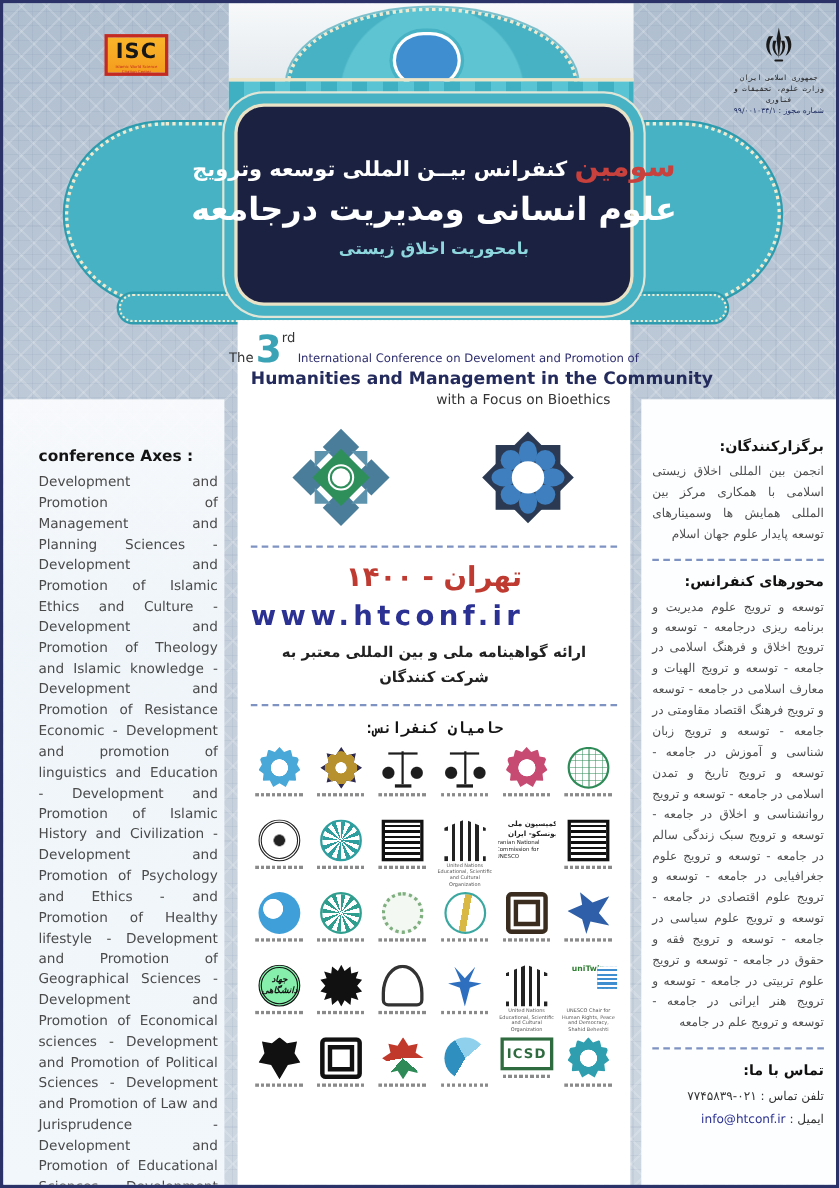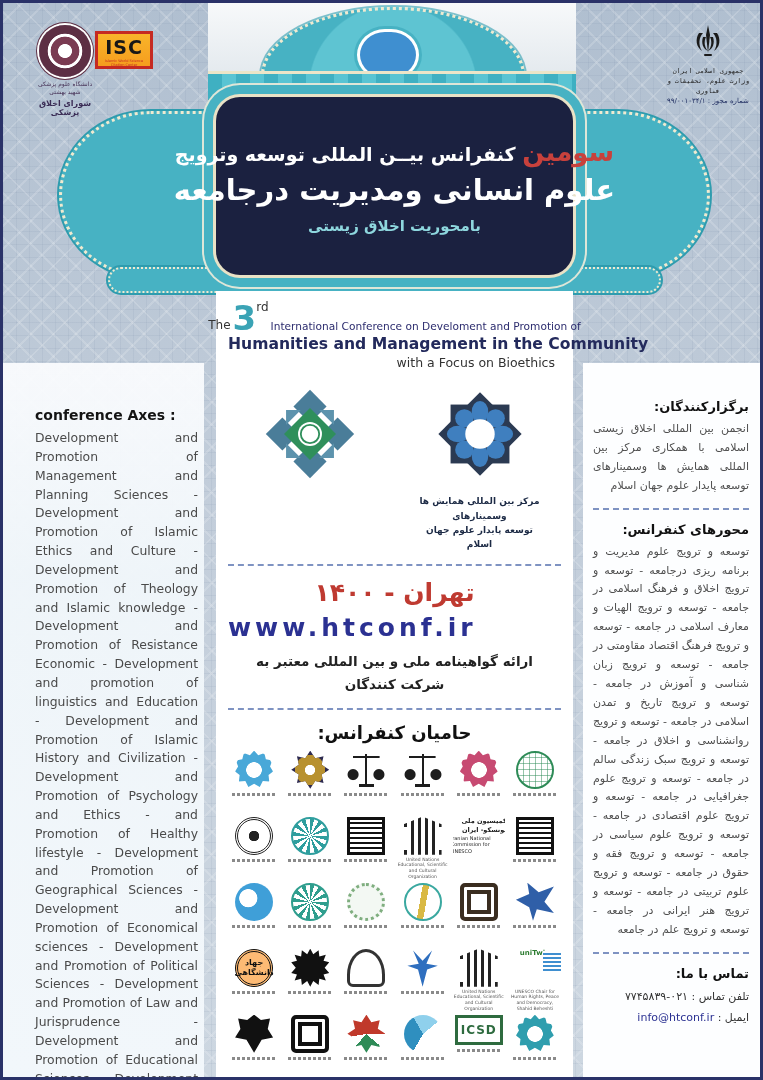--- a/index.html
+++ b/index.html
@@ -85,21 +85,21 @@
   .eng-ord{font-size:12px;color:#333;vertical-align:top;position:relative;top:-18px;}
   .eng-line1{font-size:10.6px;color:#2c2c6e;margin-left:2px;}
   .eng-line2{font-size:15.6px;font-weight:bold;color:#232a5c;text-align:center;margin-top:3px;white-space:nowrap;}
   .eng-line3{font-size:12.5px;color:#333;text-align:right;margin-top:2px;padding-right:6px;}
   .org-row{display:flex;justify-content:center;gap:40px;margin-top:18px;}
   .org{width:130px;text-align:center;}
   .org-caption{font-size:9px;font-weight:bold;color:#1c2a45;line-height:1.6;margin-top:10px;direction:rtl;}
   .city-year{font-size:25px;font-weight:bold;color:#bf3a31;text-align:center;margin-top:6px;direction:rtl;}
   .website{font-size:25px;font-weight:bold;color:#2b3192;letter-spacing:4px;margin-top:6px;}
   .cert{font-size:13.5px;font-weight:bold;color:#222;text-align:center;line-height:1.7;margin-top:8px;direction:rtl;}
-  .sponsors-heading{font-size:18px;font-weight:bold;color:#111;text-align:center;margin:4px 0 8px;direction:rtl;}
+  .sponsors-heading{font-size:14px;font-weight:bold;color:#111;text-align:center;margin:4px 0 8px;direction:rtl;font-family:Liberation Mono, monospace;}
   .sponsor-grid{display:grid;grid-template-columns:repeat(6,1fr);gap:4px 4px;}
   .sp-cell{height:62px;display:flex;flex-direction:column;align-items:center;justify-content:flex-start;overflow:hidden;}
   .sp-shape{width:38px;height:38px;flex:0 0 auto;}
   .sp-cap{font-size:4.5px;color:#555;text-align:center;line-height:1.25;margin-top:2px;max-width:56px;}
   .sp-squig{width:44px;height:3px;margin-top:4px;
     background:repeating-linear-gradient(90deg,#8a8a8a 0 3px,transparent 3px 5px);}
   .sp-label{display:block;text-align:center;font-weight:bold;}
   
   .s-rosette{border-radius:50%;background:radial-gradient(circle,#fff 0 28%,var(--c) 30% 100%);
     clip-path:polygon(50% 0,61% 12%,77% 6%,81% 23%,98% 26%,92% 42%,100% 55%,88% 64%,90% 81%,73% 80%,65% 96%,50% 87%,35% 96%,27% 80%,10% 81%,12% 64%,0 55%,8% 42%,2% 26%,19% 23%,23% 6%,39% 12%);}
@@ -140,22 +140,22 @@
   .s-unitwin .qr{position:absolute;right:0;top:2px;width:20px;height:20px;background:
       repeating-linear-gradient(0deg,#3f8fd0 0 2px,#fff 2px 4px),
       repeating-linear-gradient(90deg,rgba(63,143,208,.7) 0 2px,transparent 2px 4px);}
   .s-tulip{background:var(--c);clip-path:polygon(50% 0,68% 14%,92% 10%,86% 38%,100% 60%,70% 66%,50% 100%,30% 66%,0 60%,14% 38%,8% 10%,32% 14%);}
   .s-medallion{background:conic-gradient(var(--c) 0 90deg,#fff 90deg 130deg,var(--c2,#2e8b57) 130deg 220deg,#fff 220deg 260deg,var(--c) 260deg 360deg);
     clip-path:polygon(50% 0,63% 20%,85% 15%,80% 37%,100% 50%,80% 63%,85% 85%,63% 80%,50% 100%,37% 80%,15% 85%,20% 63%,0 50%,20% 37%,15% 15%,37% 20%);}
   .s-swoosh{border-radius:50%;background:conic-gradient(from 210deg,var(--c) 0 120deg,#8fd0ec 120deg 200deg,#fff 200deg 360deg);}
   .s-icsd{width:48px;height:30px;border:3px solid var(--c);box-sizing:border-box;background:#fff;
     display:flex;align-items:center;justify-content:center;}
   .s-icsd .sp-label{font-size:12px;color:var(--c);letter-spacing:1px;}
-  .s-jahad{border-radius:50%;border:3px double var(--c);box-sizing:border-box;background:#fdba74;
-    display:flex;align-items:center;justify-content:center;}
+  .s-jahad{border-radius:50%;border:3px double var(--c);box-sizing:border-box;background:#86efac;
+    display:flex;align-items:center;justify-content:center;font-style:italic;}
   .s-jahad .sp-label{font-size:8px;color:var(--c);direction:rtl;line-height:1.2;}
   .tb-fa{font-size:6.5px;font-weight:bold;color:#222;direction:rtl;line-height:1.4;}
   .tb-en{font-size:5px;color:#222;line-height:1.3;}
 </style>
 </head>
 <body>
 
 <div id="poster">
   <div class="bg-pattern"></div>
 
@@ -168,25 +168,20 @@
   <div class="hband"></div>
 
   <div class="title-box" dir="rtl" lang="fa">
     <div class="t-line1">
       <span class="red">سومین</span><span> کنفرانس بیــن المللی توسعه وترویج</span>
     </div>
     <div class="t-line2">علوم انسانی ومدیریت درجامعه</div>
     <div class="t-line3">بامحوریت اخلاق زیستی</div>
   </div>
 
-  <div class="uni-logo">
-    <div class="uni-medallion"></div>
-    <div class="uni-arc" lang="fa">دانشگاه علوم پزشکی شهید بهشتی</div>
-    <div class="uni-caption" lang="fa">شورای اخلاق پزشکی</div>
-  </div>
   <div class="isc-logo">
     <div class="isc-text">ISC</div>
     <div class="isc-sub">Islamic World Science Citation Center</div>
   </div>
 
   <div class="gov-block">
     <svg class="gov-emblem" viewBox="0 0 34 40">
       <path d="M17 2 L19 12 L17 30 L15 12 Z" fill="#1a1a1a"></path>
       <path d="M8 10 C4 16 5 24 11 28 C7 22 8 14 12 10 Z" fill="#1a1a1a"></path>
       <path d="M26 10 C30 16 29 24 23 28 C27 22 26 14 22 10 Z" fill="#1a1a1a"></path>
@@ -259,24 +254,20 @@
             <ellipse cx="50" cy="74" rx="9" ry="12"></ellipse>
             <ellipse cx="26" cy="50" rx="12" ry="9"></ellipse>
             <ellipse cx="74" cy="50" rx="12" ry="9"></ellipse>
             <ellipse cx="33" cy="33" rx="10" ry="10"></ellipse>
             <ellipse cx="67" cy="33" rx="10" ry="10"></ellipse>
             <ellipse cx="33" cy="67" rx="10" ry="10"></ellipse>
             <ellipse cx="67" cy="67" rx="10" ry="10"></ellipse>
           </g>
           <circle cx="50" cy="50" r="16" fill="#fff"></circle>
         </svg>
-        <div class="org-caption">
-          <div>مرکز بین المللی همایش ها وسمینارهای</div>
-          <div>توسعه پایدار علوم جهان اسلام</div>
-        </div>
       </div>
     </div>
 
     <hr class="dashed-sep">
     <div class="city-year">تهران - ۱۴۰۰</div>
     <div class="website">www.htconf.ir</div>
     <div class="cert">
       <div>ارائه گواهینامه ملی و بین المللی معتبر به</div>
       <div>شرکت کنندگان</div>
     </div>

